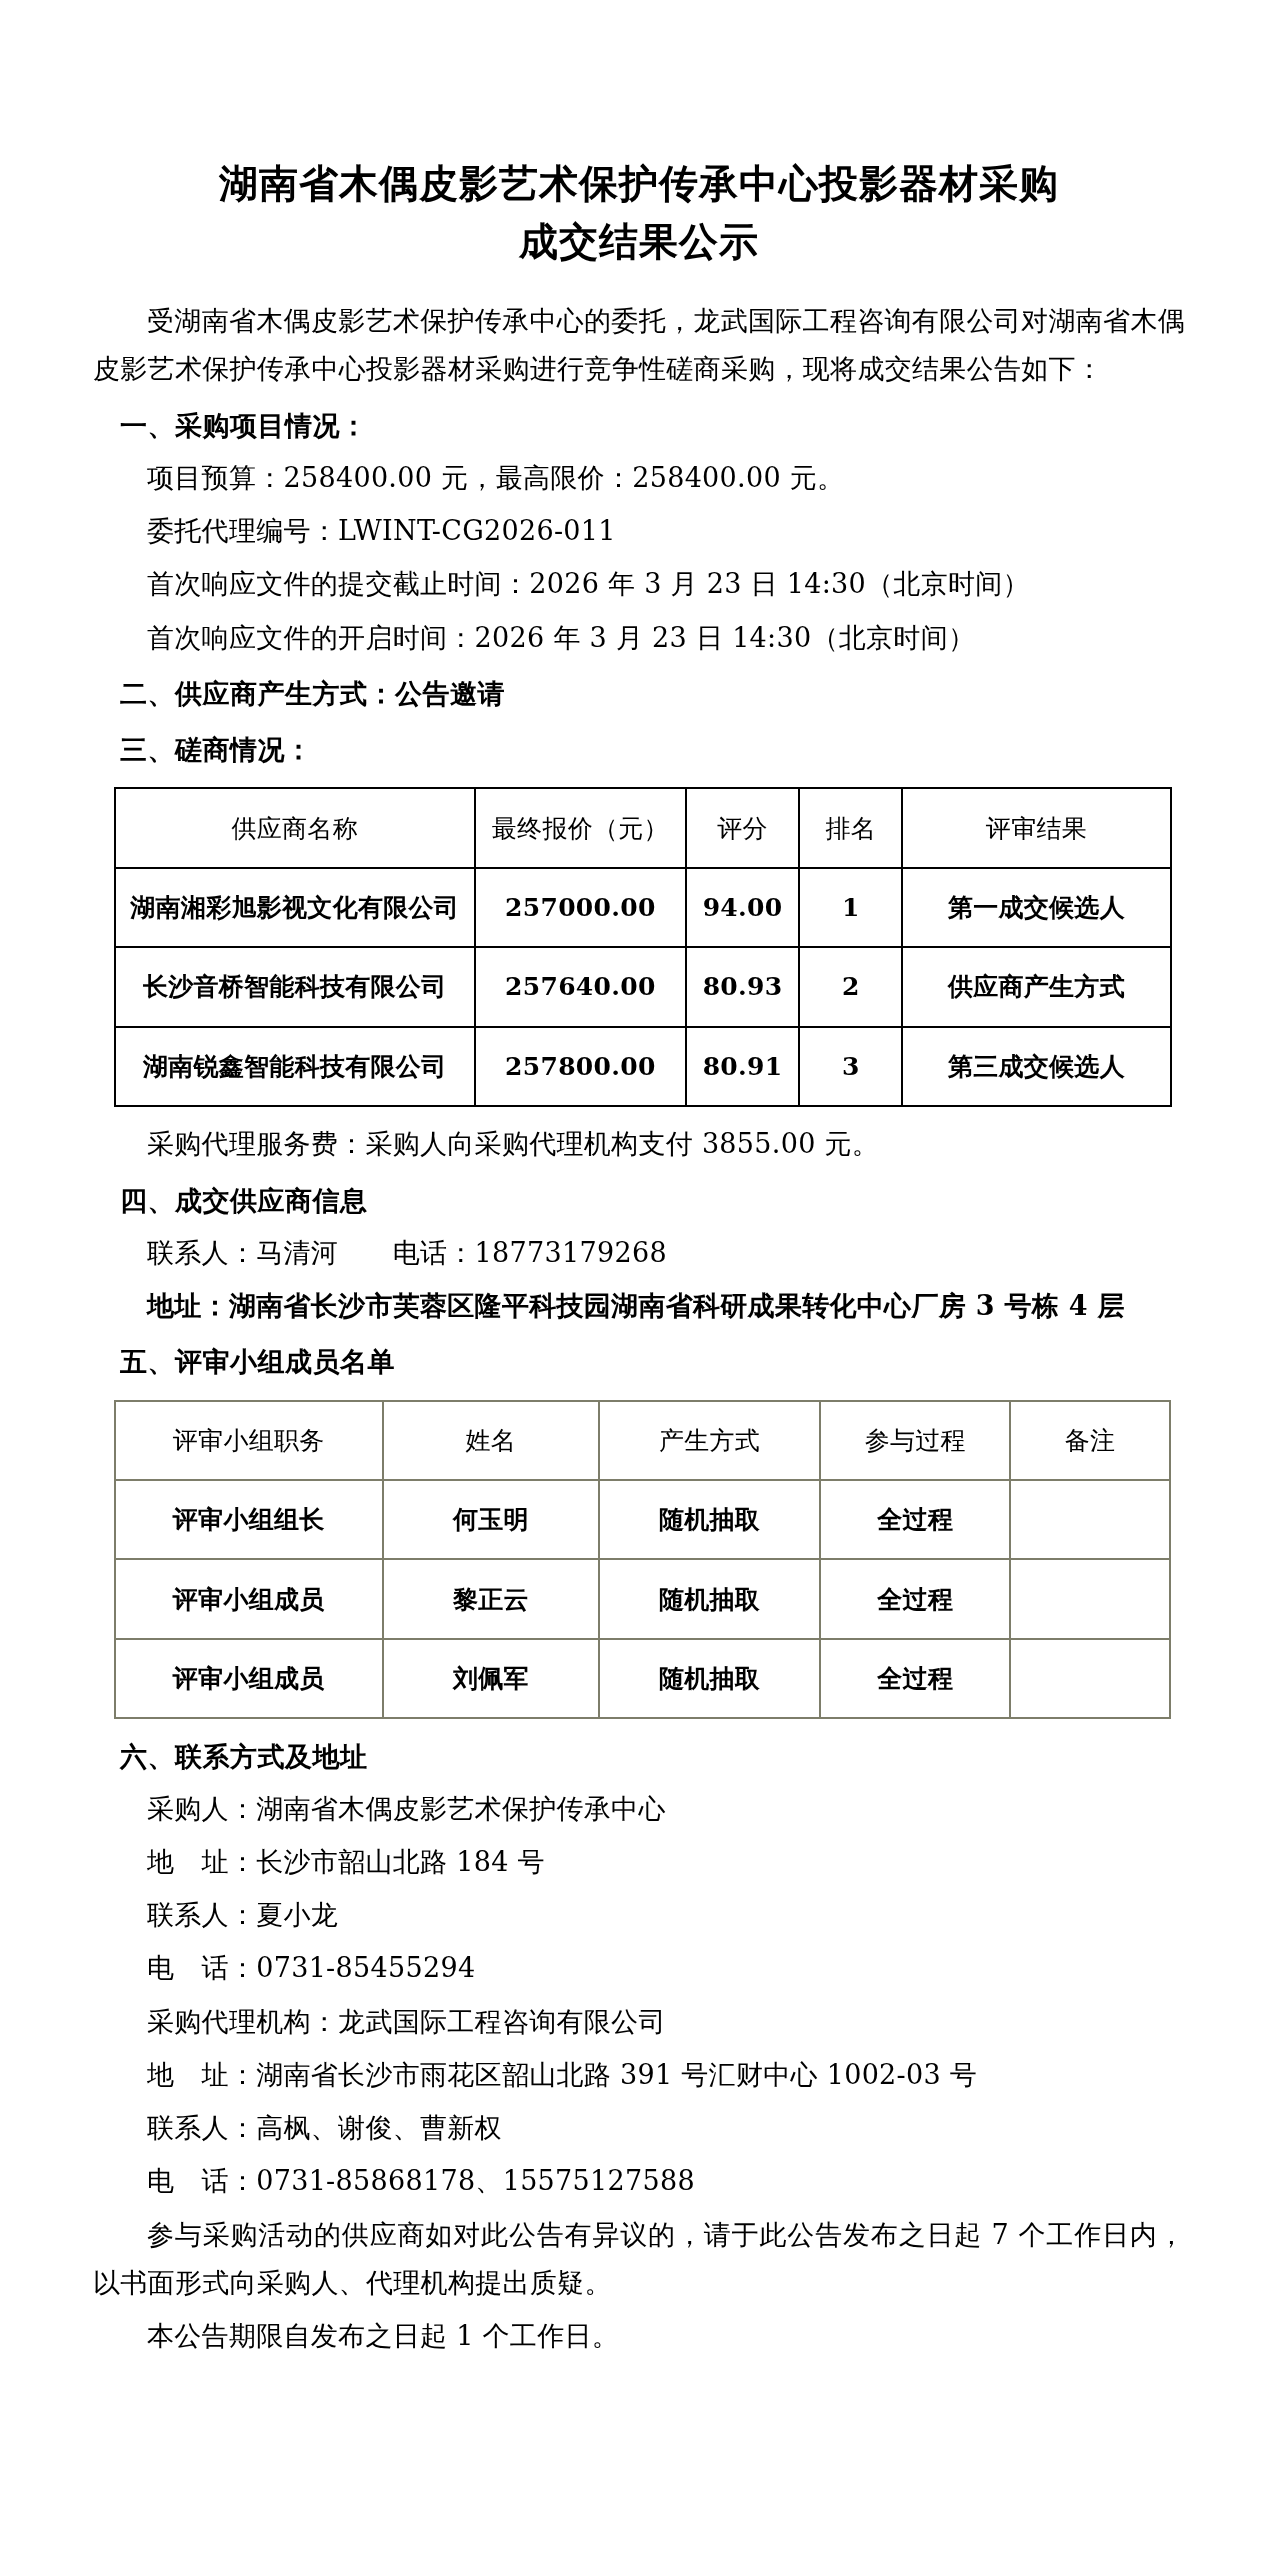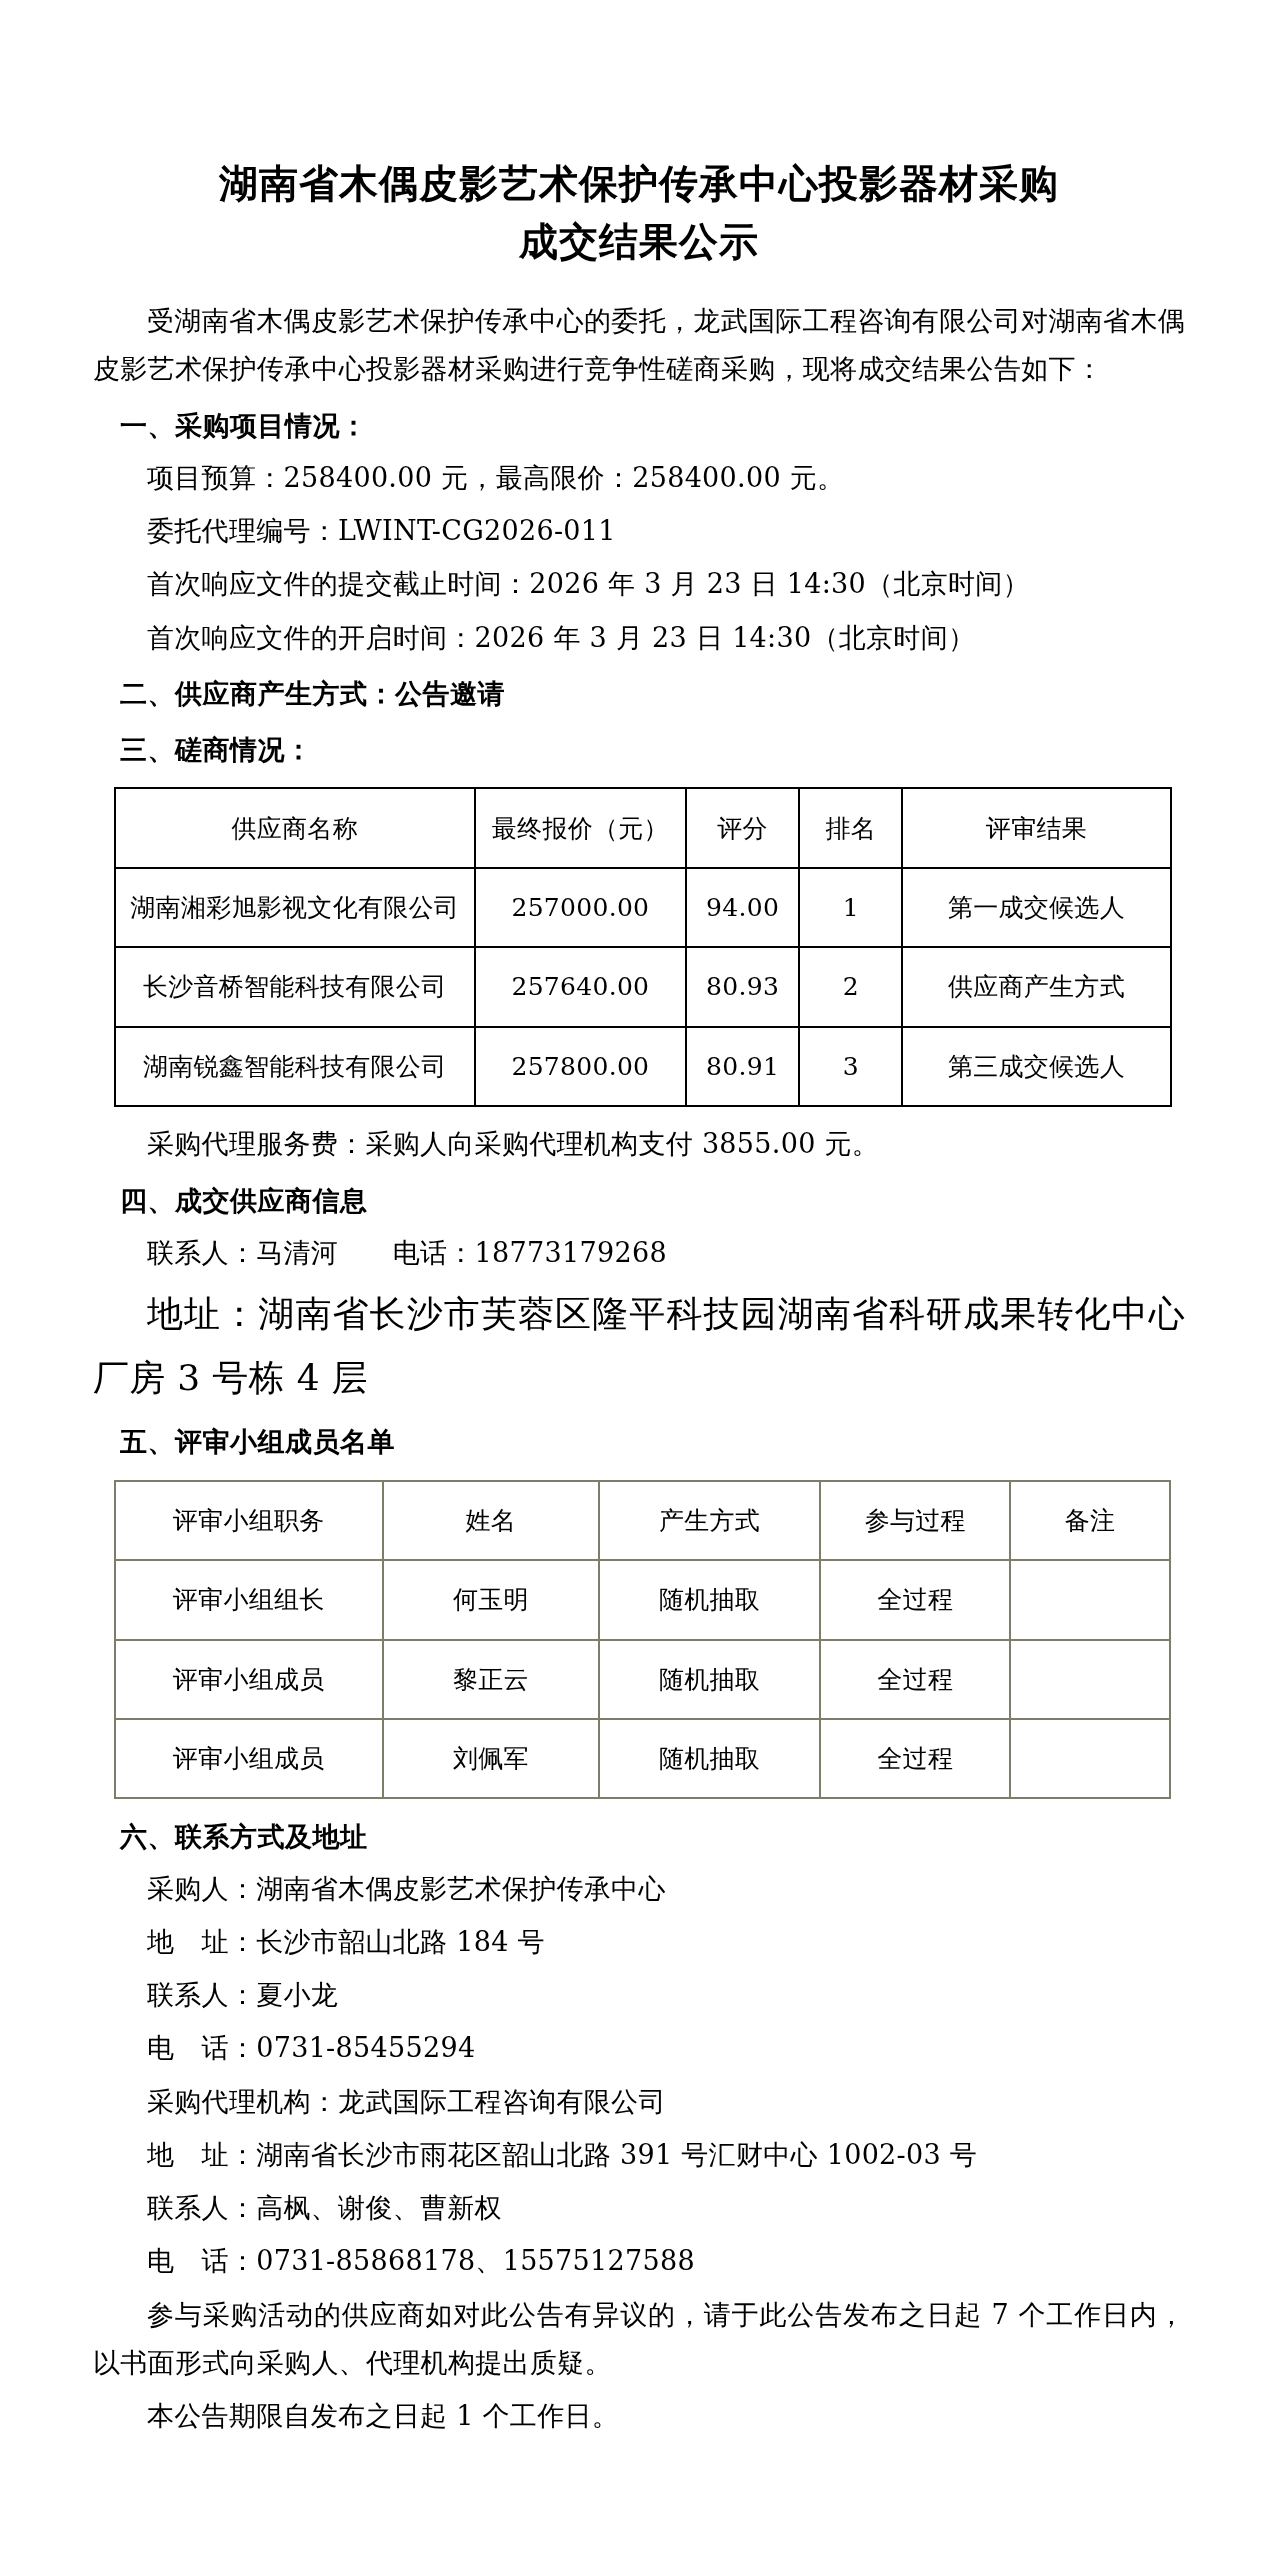--- a/index.html
+++ b/index.html
@@ -56,48 +56,49 @@
     letter-spacing: 0.5px;
   }
   p.sub {
     font-size: 27px;
     line-height: 1.78;
     margin: 0 0 5.2px 0;
     text-indent: 54px;
     letter-spacing: 0.3px;
   }
   p.sub-hang {
-    font-size: 36px;
+    font-size: 27px;
     line-height: 1.78;
     margin: 0 0 5.2px 0;
     text-indent: 54px;
     letter-spacing: 0.3px;
     text-align: justify;
     text-justify: inter-ideograph;
+    font-weight: bold;
   }
 
   table.grid {
     border-collapse: collapse;
     width: 1005px;
     margin: 13.4px 0 13.4px 20.6px;
     table-layout: fixed;
   }
   table.grid.dark td, table.grid.dark th {
     border: 2.1px solid #000000;
   }
   table.grid.light td, table.grid.light th {
     border: 2.6px solid #7d7d6a;
     background: #ffffff;
   }
   table.grid.light {
     background: #bef264;
   }
   table.grid td, table.grid th {
     font-size: 25px;
-    font-weight: normal;
+    font-weight: bold;
     text-align: center;
     vertical-align: middle;
     height: 61px;
     padding: 8.2px 4.1px;
     letter-spacing: 0.3px;
   }
   table.grid th { font-weight: normal; }
 
   
   .t1 .c1 { width: 350px; }

